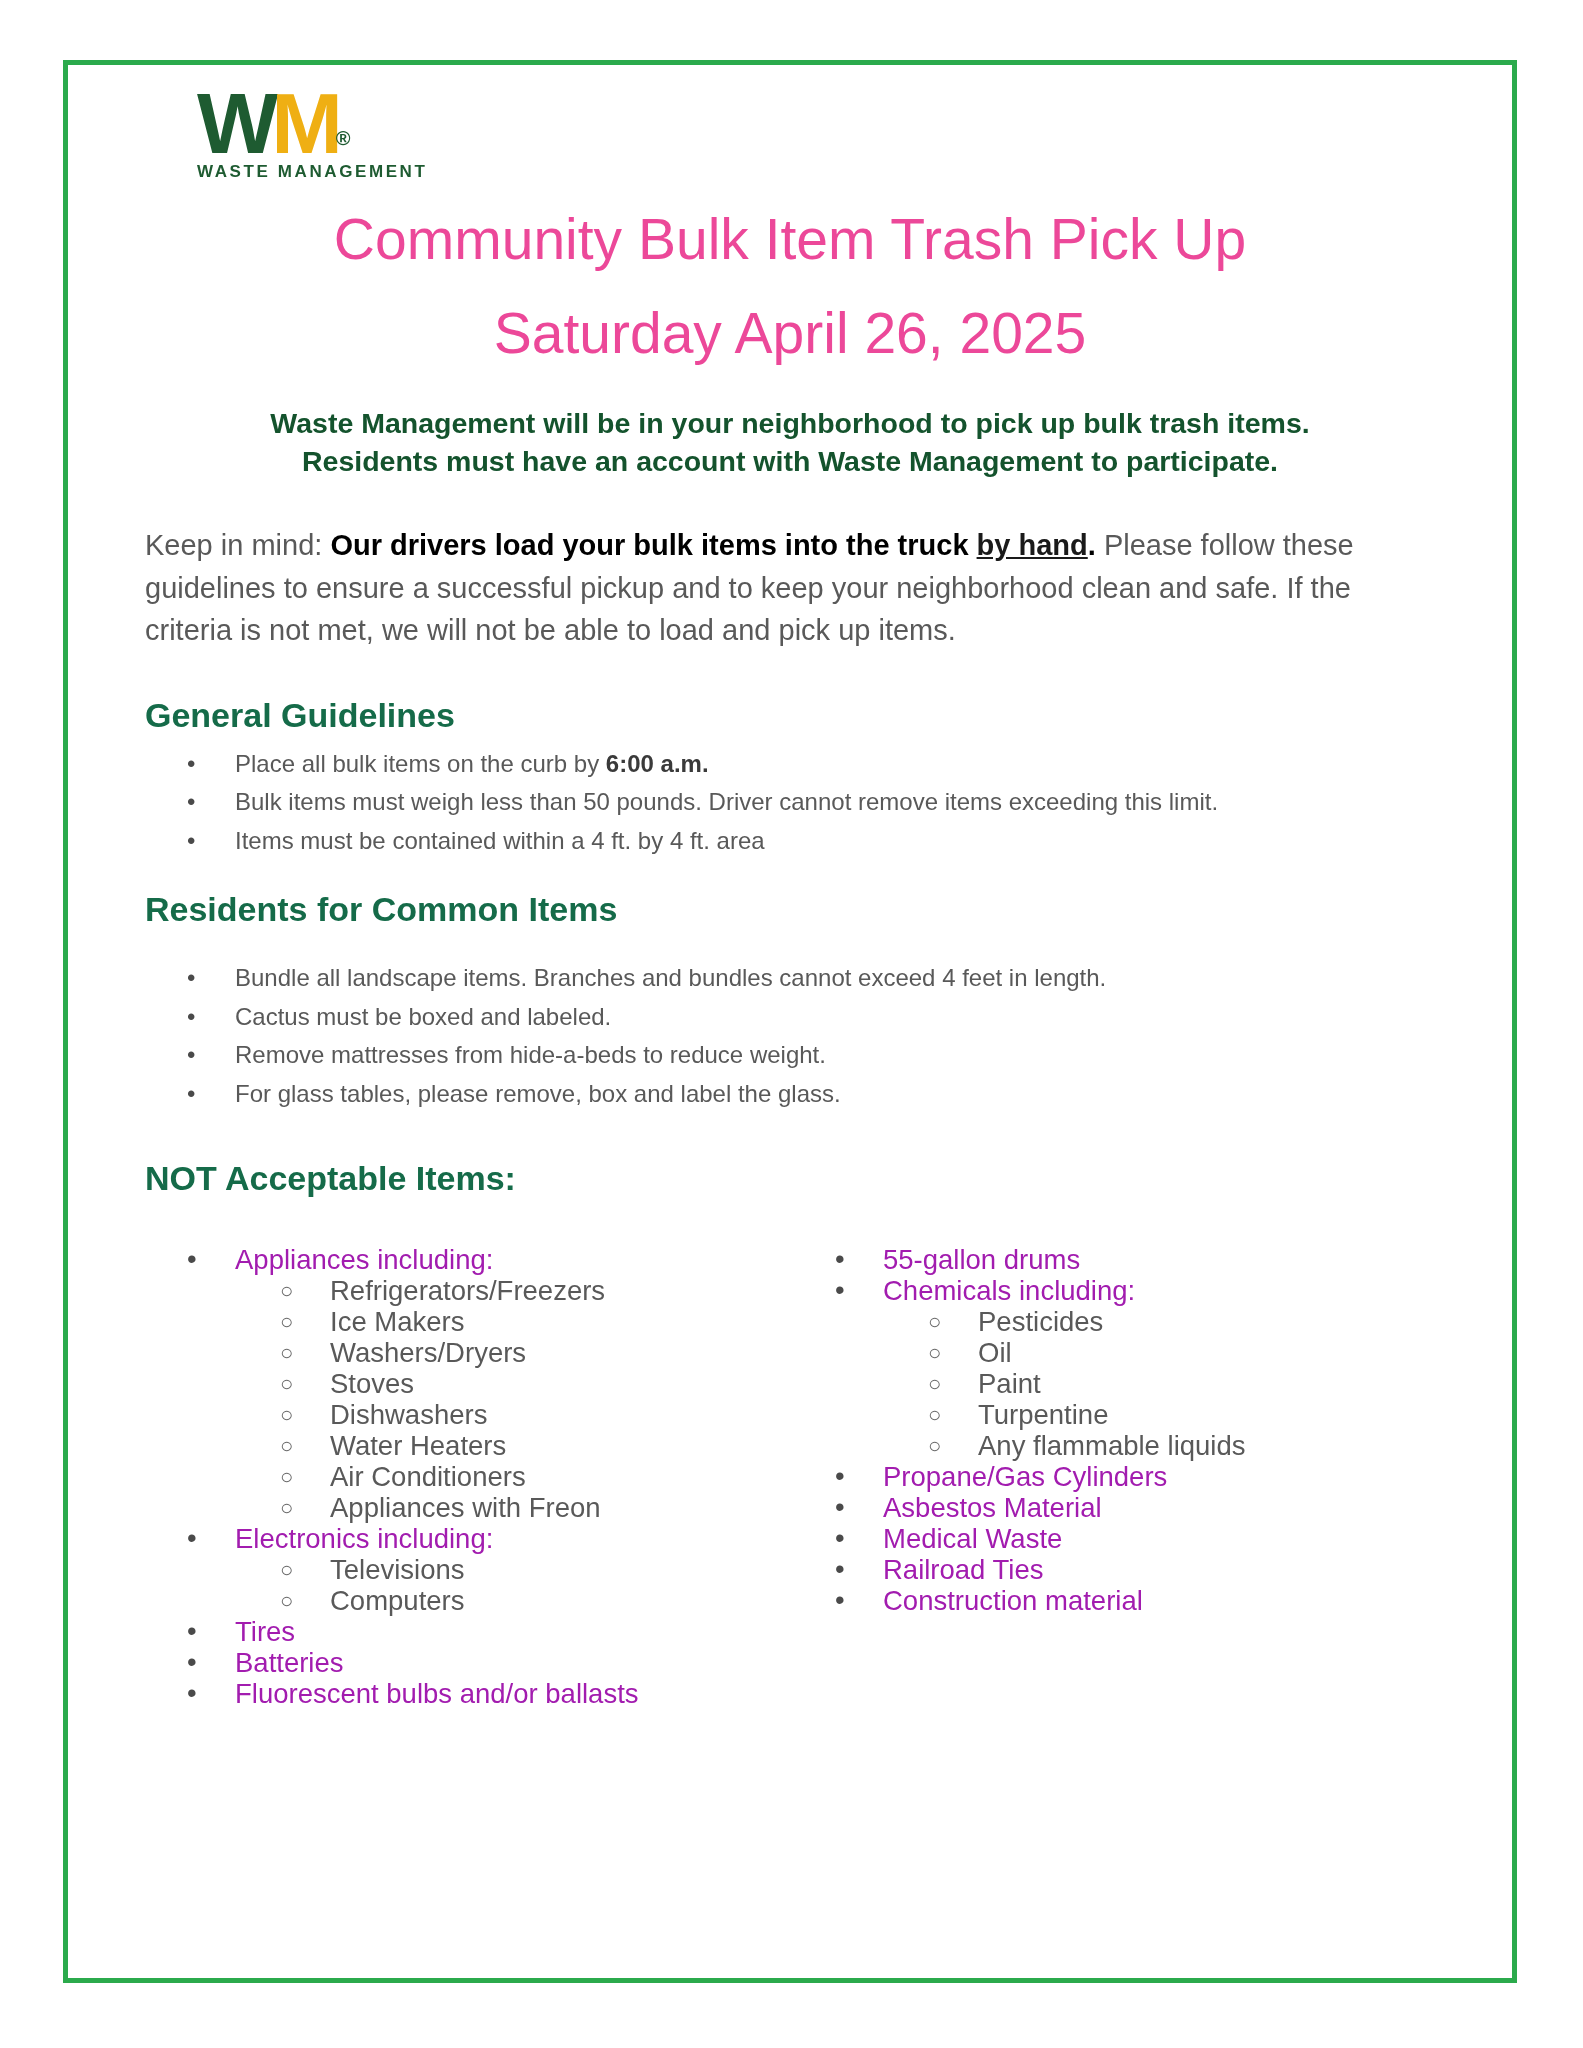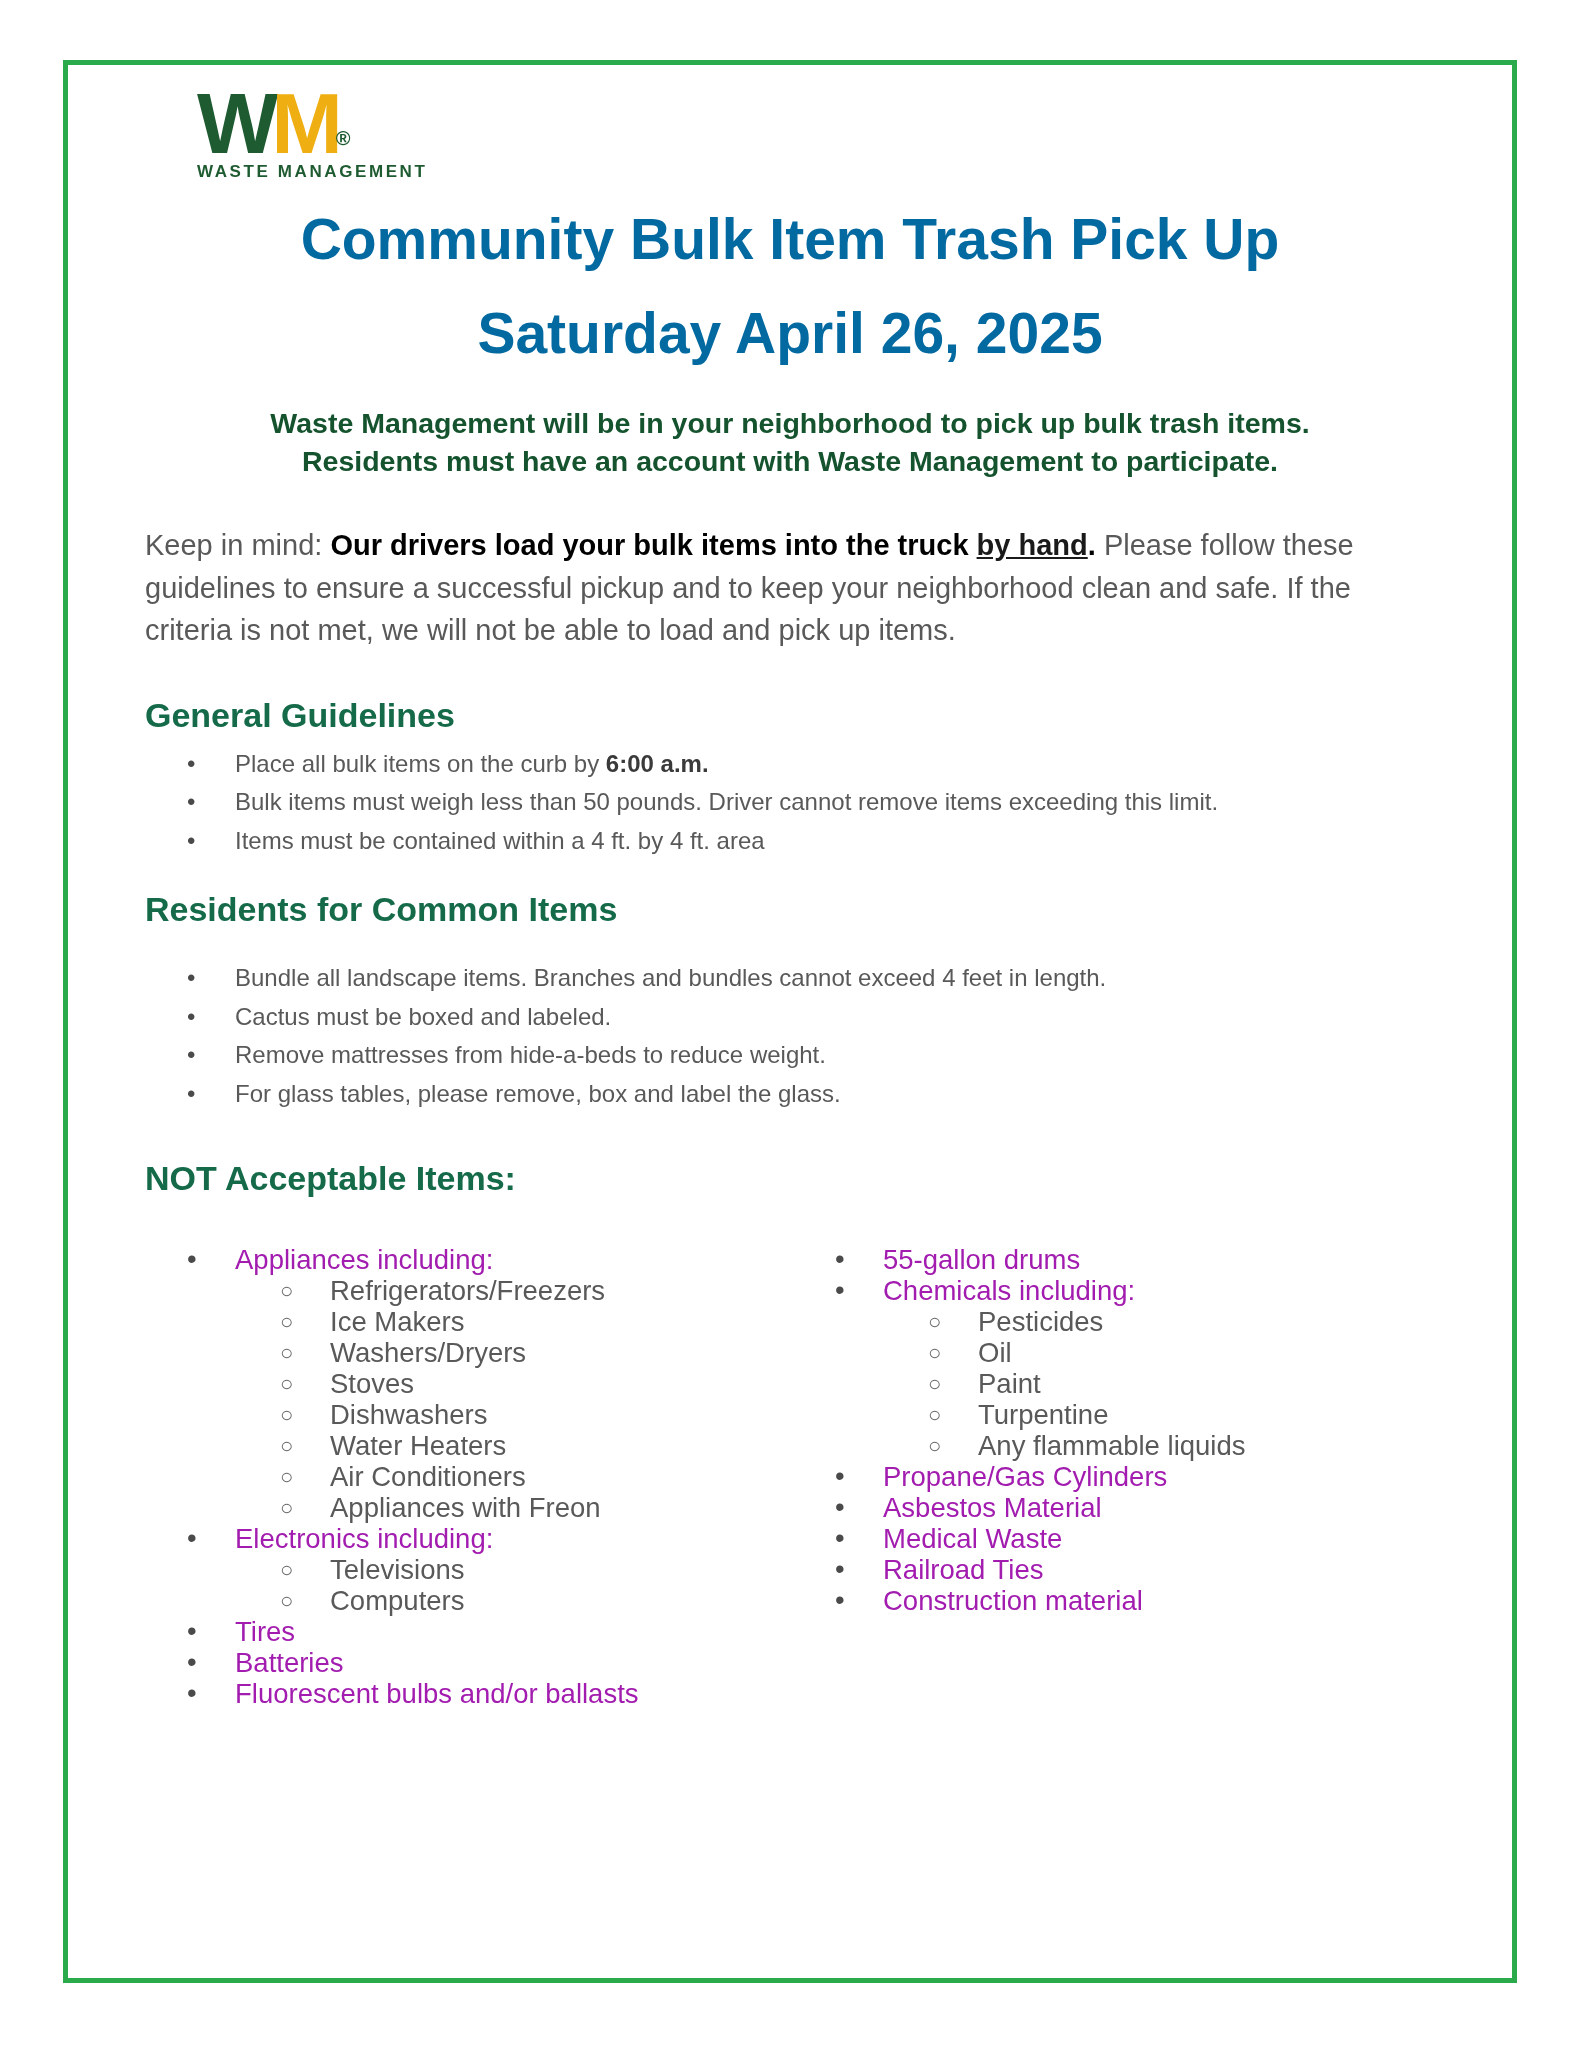--- a/index.html
+++ b/index.html
@@ -10,21 +10,21 @@
 
   
   .logo { margin-left:52px; width:fit-content; }
   .logo-row { line-height:0.85; letter-spacing:-7px; font-weight:bold; font-size:86px; }
   .lw { color:#1e5b31; }
   .lm { color:#efaf13; }
   .lr { font-size:20px; color:#1e5b31; letter-spacing:0; vertical-align:8px; }
   .logo-caption { color:#1e5b31; font-weight:bold; font-size:17px; letter-spacing:2.6px; margin-top:2px; }
 
   
-  .title { text-align:center; color:#0369a1; font-weight:bold; font-size:57px; line-height:94px; margin-top:10px; }
+  .title { text-align:center; color:#ec4899; font-weight:normal; font-size:57px; line-height:94px; margin-top:10px; }
 
   
   .intro { margin-top:24px; text-align:center; color:#14532d; font-weight:bold; font-size:28.5px; line-height:38px; }
 
   
   .keep { margin-top:44px; color:#595959; font-size:29px; line-height:42.5px; }
   .keep .bold  { color:#000000; font-weight:bold; }
   .keep .uline { color:#1a1a1a; font-weight:bold; text-decoration:underline; }
 
   

